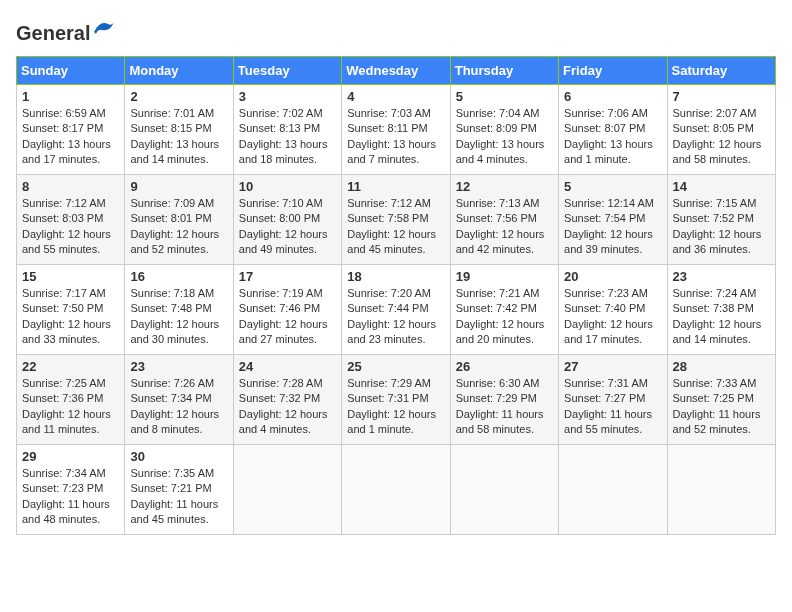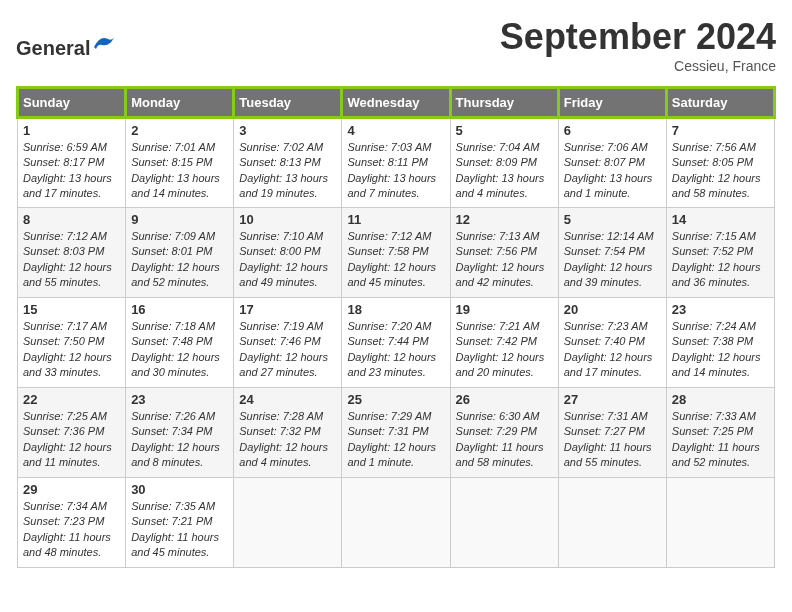--- a/index.html
+++ b/index.html
@@ -41,65 +41,61 @@
     .location {
       font-size: 14px;
       color: #555;
     }
     table {
       width: 100%;
       border-collapse: collapse;
       table-layout: fixed;
     }
     th {
-      background-color: #737373;
+      background-color: #3b82f6;
       color: #fff;
       font-size: 13px;
       font-weight: bold;
       padding: 6px 4px;
       text-align: left;
-      border: 3px solid #84cc16;
+      border: 1px solid #84cc16;
       margin-top: 40px;
     }
     td {
       vertical-align: top;
       border: 1px solid #ccc;
       padding: 4px 5px;
       font-size: 11px;
       color: #333;
       height: 90px;
       background: #fff;
     }
     tr:nth-child(even) td { background: #f5f5f5; }
     .day-num {
       font-size: 13px;
       font-weight: bold;
       display: block;
       margin-bottom: 2px;
     }
     .empty { background: #f9f9f9; }
-    .day-content { line-height: 1.4; font-style: italic; }
+    .day-content { line-height: 1.4; }
   </style>
 </head>
 <body>
 
 <div class="header">
   <div class="logo">
     <div>
       <div class="logo-text">
         <span class="logo-general">General</span><svg class="logo-icon" viewBox="0 0 24 20" fill="none" xmlns="http://www.w3.org/2000/svg">
             <path d="M2 14 Q8 2 16 6 Q20 8 22 4 Q18 14 10 12 Q6 11 4 16Z" fill="#1565c0"></path>
           </svg>
       </div>
     </div>
   </div>
-  <div class="title-block">
-    <div class="month-title">September 2024</div>
-    <div class="location">Cessieu, France</div>
-  </div>
 </div>
 
 <table>
   <thead>
     <tr>
     <th>Sunday</th>
         <th>Monday</th>
         <th>Tuesday</th>
         <th>Wednesday</th>
         <th>Thursday</th>
@@ -126,21 +122,21 @@
             <div>Daylight: 13 hours</div>
             <div>and 14 minutes.</div>
           </div>
         </td>
         <td>
           <span class="day-num">3</span>
           <div class="day-content">
             <div>Sunrise: 7:02 AM</div>
             <div>Sunset: 8:13 PM</div>
             <div>Daylight: 13 hours</div>
-            <div>and 19 minutes.</div>
+            <div>and 18 minutes.</div>
           </div>
         </td>
         <td>
           <span class="day-num">4</span>
           <div class="day-content">
             <div>Sunrise: 7:03 AM</div>
             <div>Sunset: 8:11 PM</div>
             <div>Daylight: 13 hours</div>
             <div>and 7 minutes.</div>
           </div>
@@ -159,21 +155,21 @@
           <div class="day-content">
             <div>Sunrise: 7:06 AM</div>
             <div>Sunset: 8:07 PM</div>
             <div>Daylight: 13 hours</div>
             <div>and 1 minute.</div>
           </div>
         </td>
         <td>
           <span class="day-num">7</span>
           <div class="day-content">
-            <div>Sunrise: 7:56 AM</div>
+            <div>Sunrise: 2:07 AM</div>
             <div>Sunset: 8:05 PM</div>
             <div>Daylight: 12 hours</div>
             <div>and 58 minutes.</div>
           </div>
         </td>
       </tr>
       <tr>
         <td>
           <span class="day-num">8</span>
           <div class="day-content">

